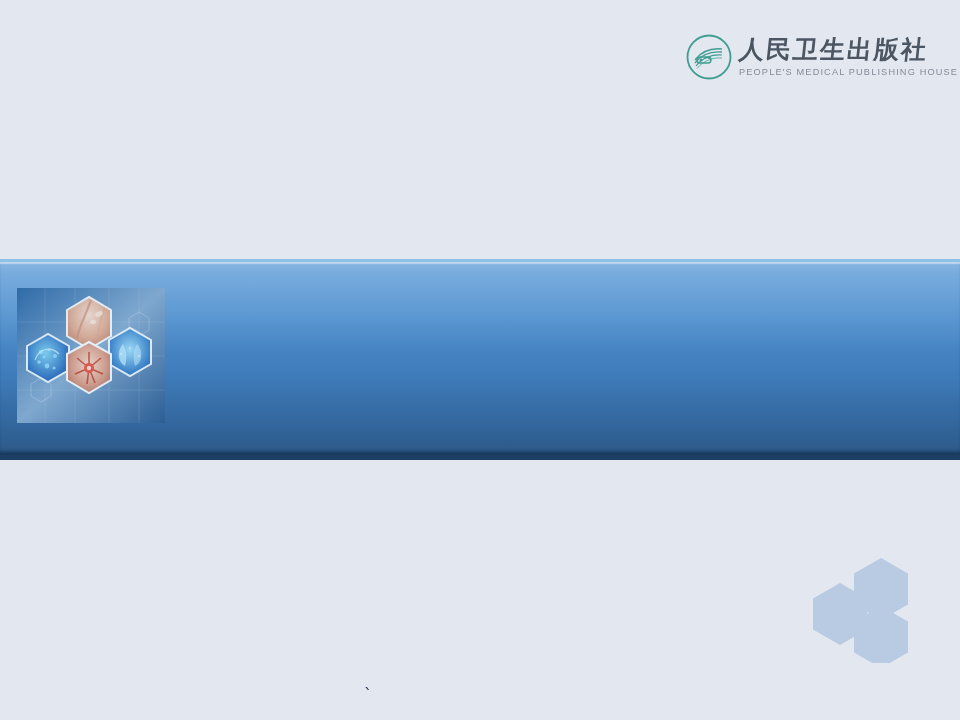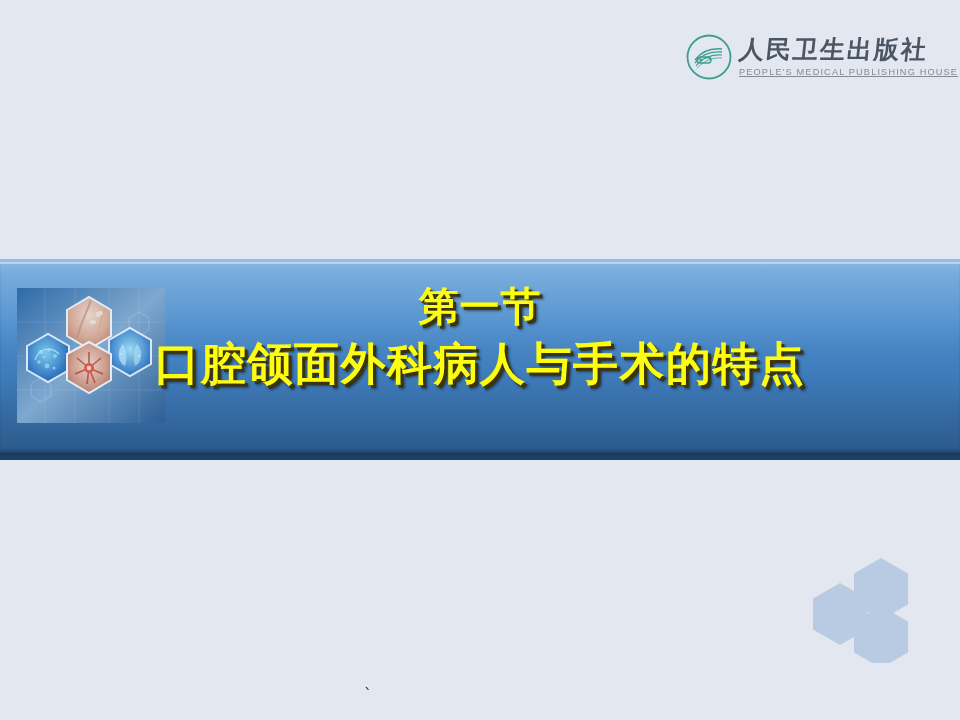--- a/index.html
+++ b/index.html
@@ -53,21 +53,20 @@
     white-space: nowrap;
     transform: skewX(-6deg);
   }
   #logo-en {
     font-family: "Liberation Sans", sans-serif;
     font-size: 9.2px;
     color: #838b96;
     letter-spacing: 1.15px;
     white-space: nowrap;
     margin-top: 3px;
-    text-decoration: underline;
   }
 
   
   #title-banner {
     position: absolute;
     left: -4px;
     top: 259px;
     width: 968px;
     height: 201px;
     background: linear-gradient(to bottom,
@@ -277,24 +276,20 @@
             <circle cx="72" cy="80" r="5" fill="#e5503c"></circle>
             <circle cx="72" cy="80" r="2.2" fill="#ffd9cf"></circle>
           </g>
 
           <rect x="0" y="0" width="148" height="135" fill="none"></rect>
           <rect x="0" y="0" width="148" height="135" fill="url(#bgFade)" opacity="0.12"></rect>
         </g>
       </svg>
     </div>
 
-    <div id="title-block">
-      <div class="title-line" id="title-line-1">第一节</div>
-      <div class="title-line" id="title-line-2">口腔颌面外科病人与手术的特点</div>
-    </div>
   </div>
 
   <div id="hex-cluster">
     <svg width="130" height="105" viewBox="0 0 130 105">
       <g fill="#b8cbe3">
 
         <polygon points="76,0 103,15.5 103,46.5 76,62 49,46.5 49,15.5"></polygon>
 
         <polygon points="35,25 62,40.5 62,71.5 35,87 8,71.5 8,40.5"></polygon>
 

